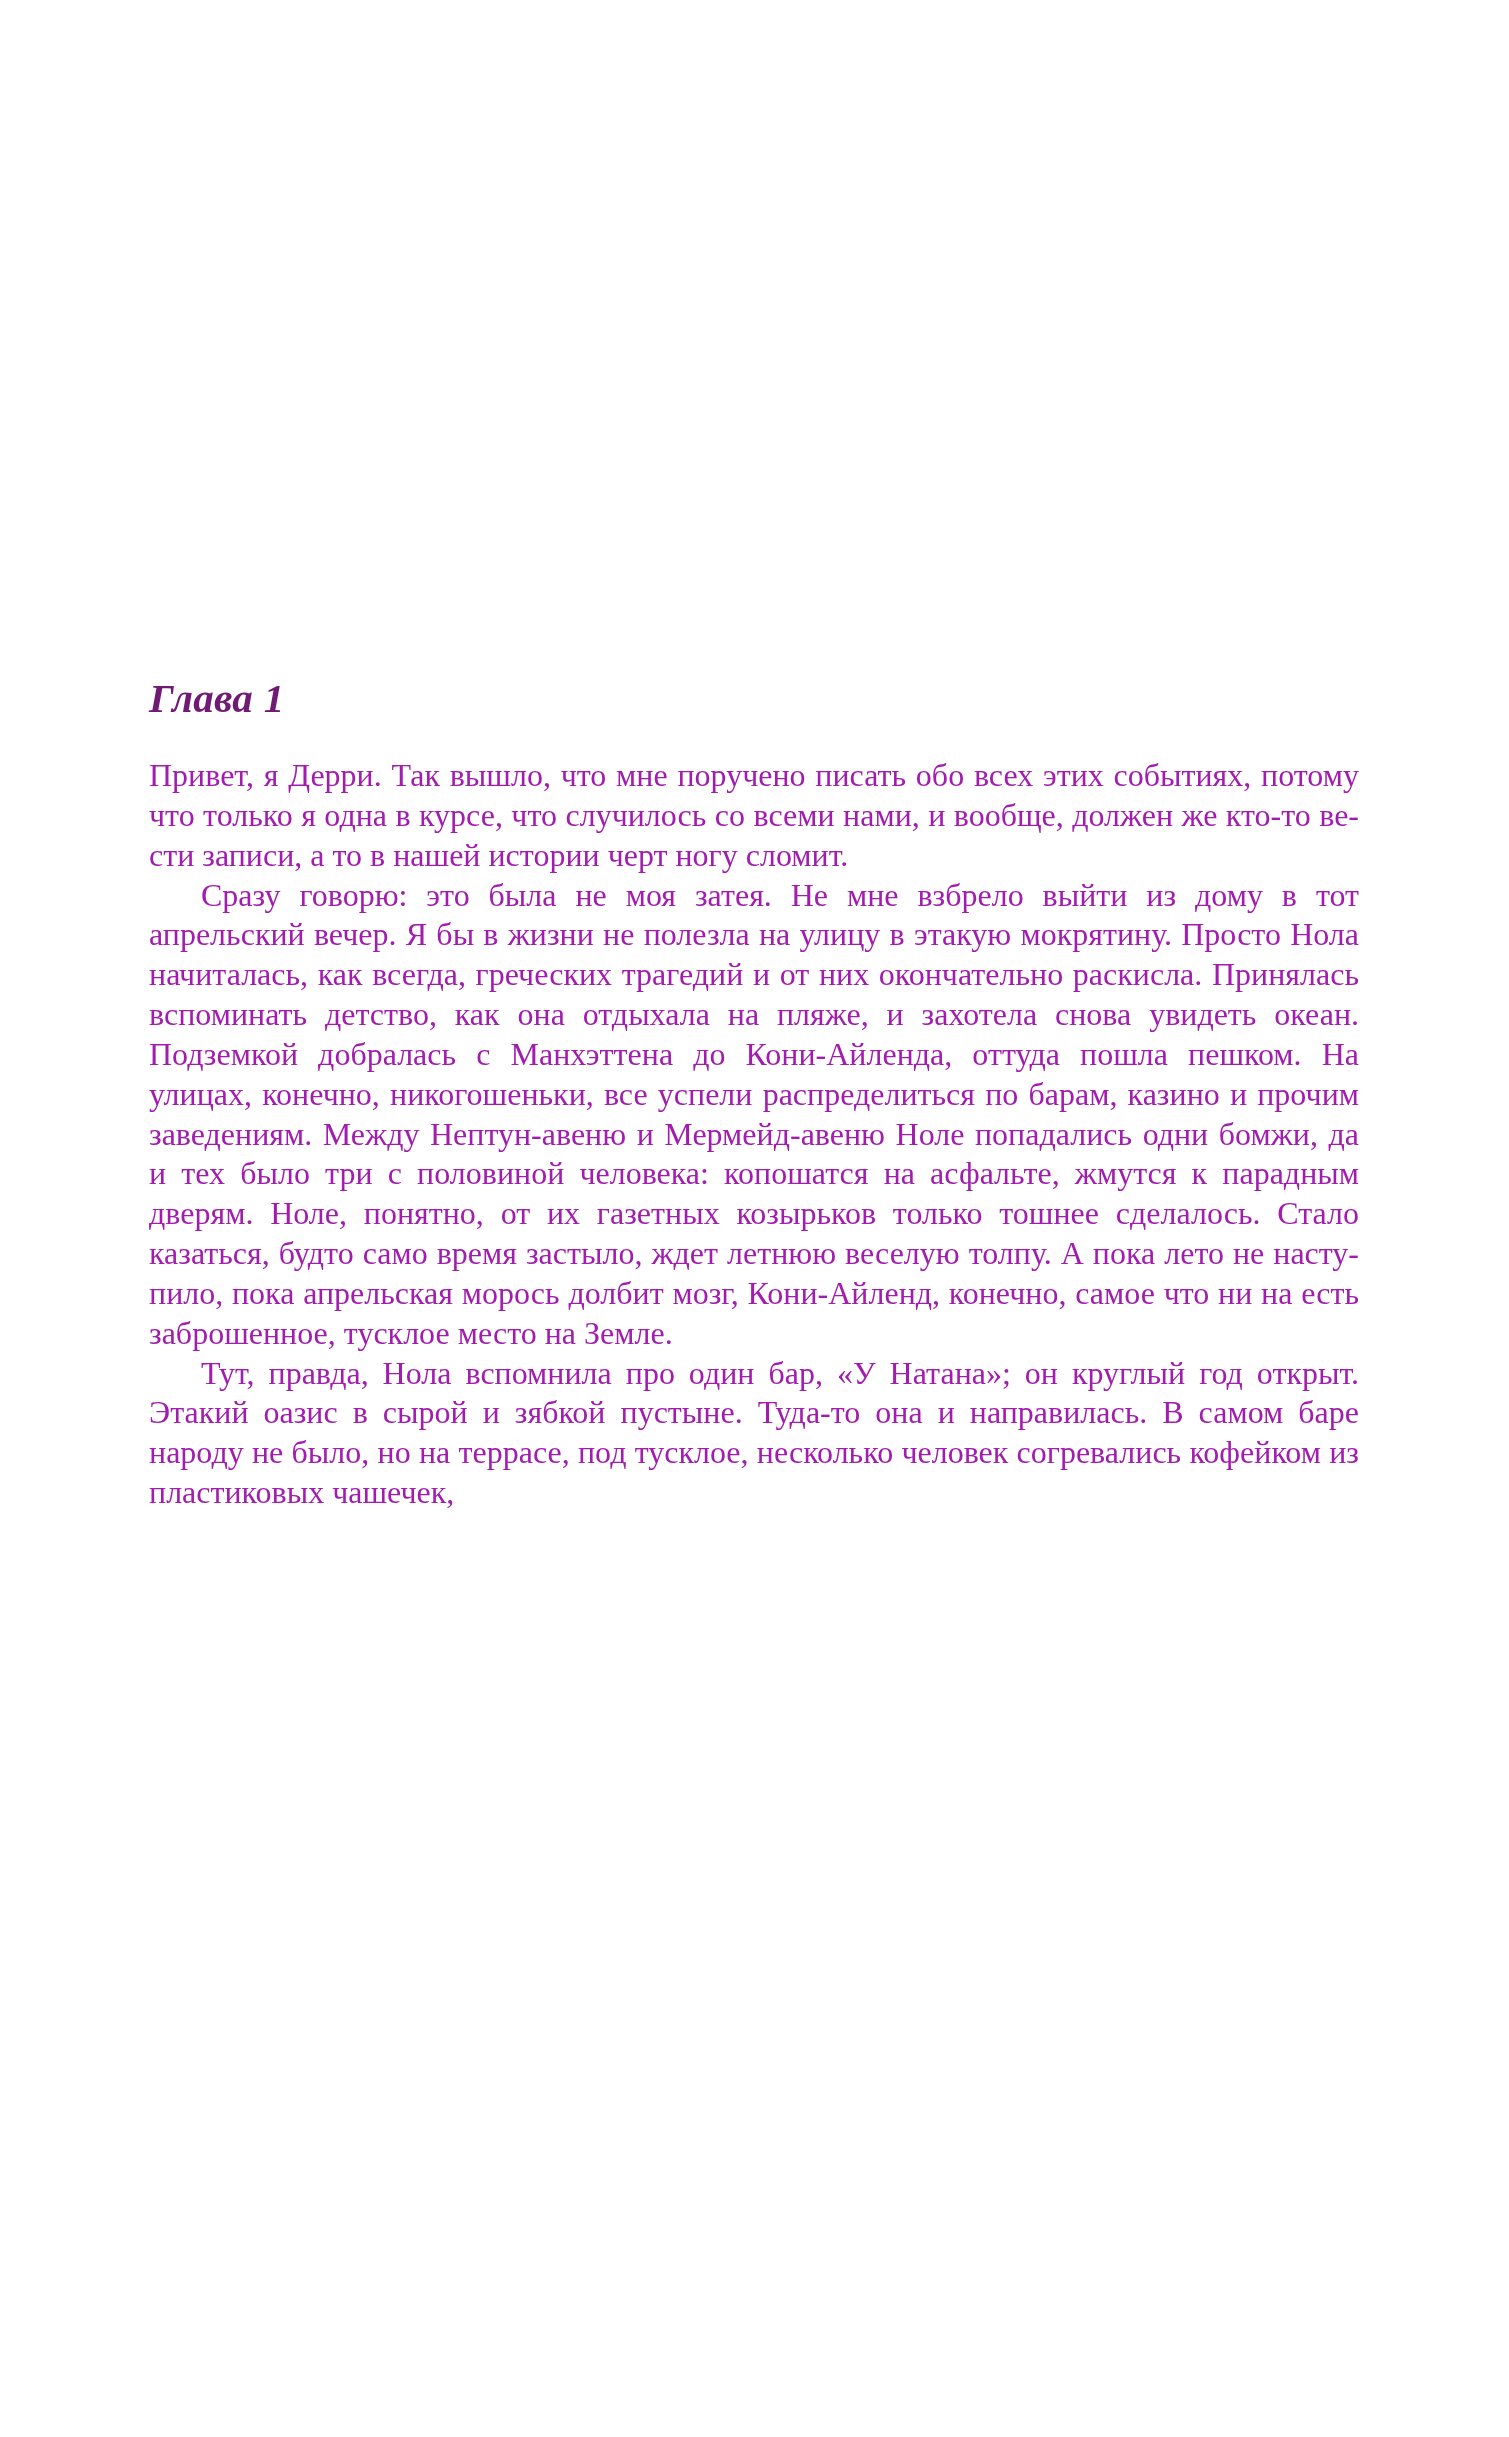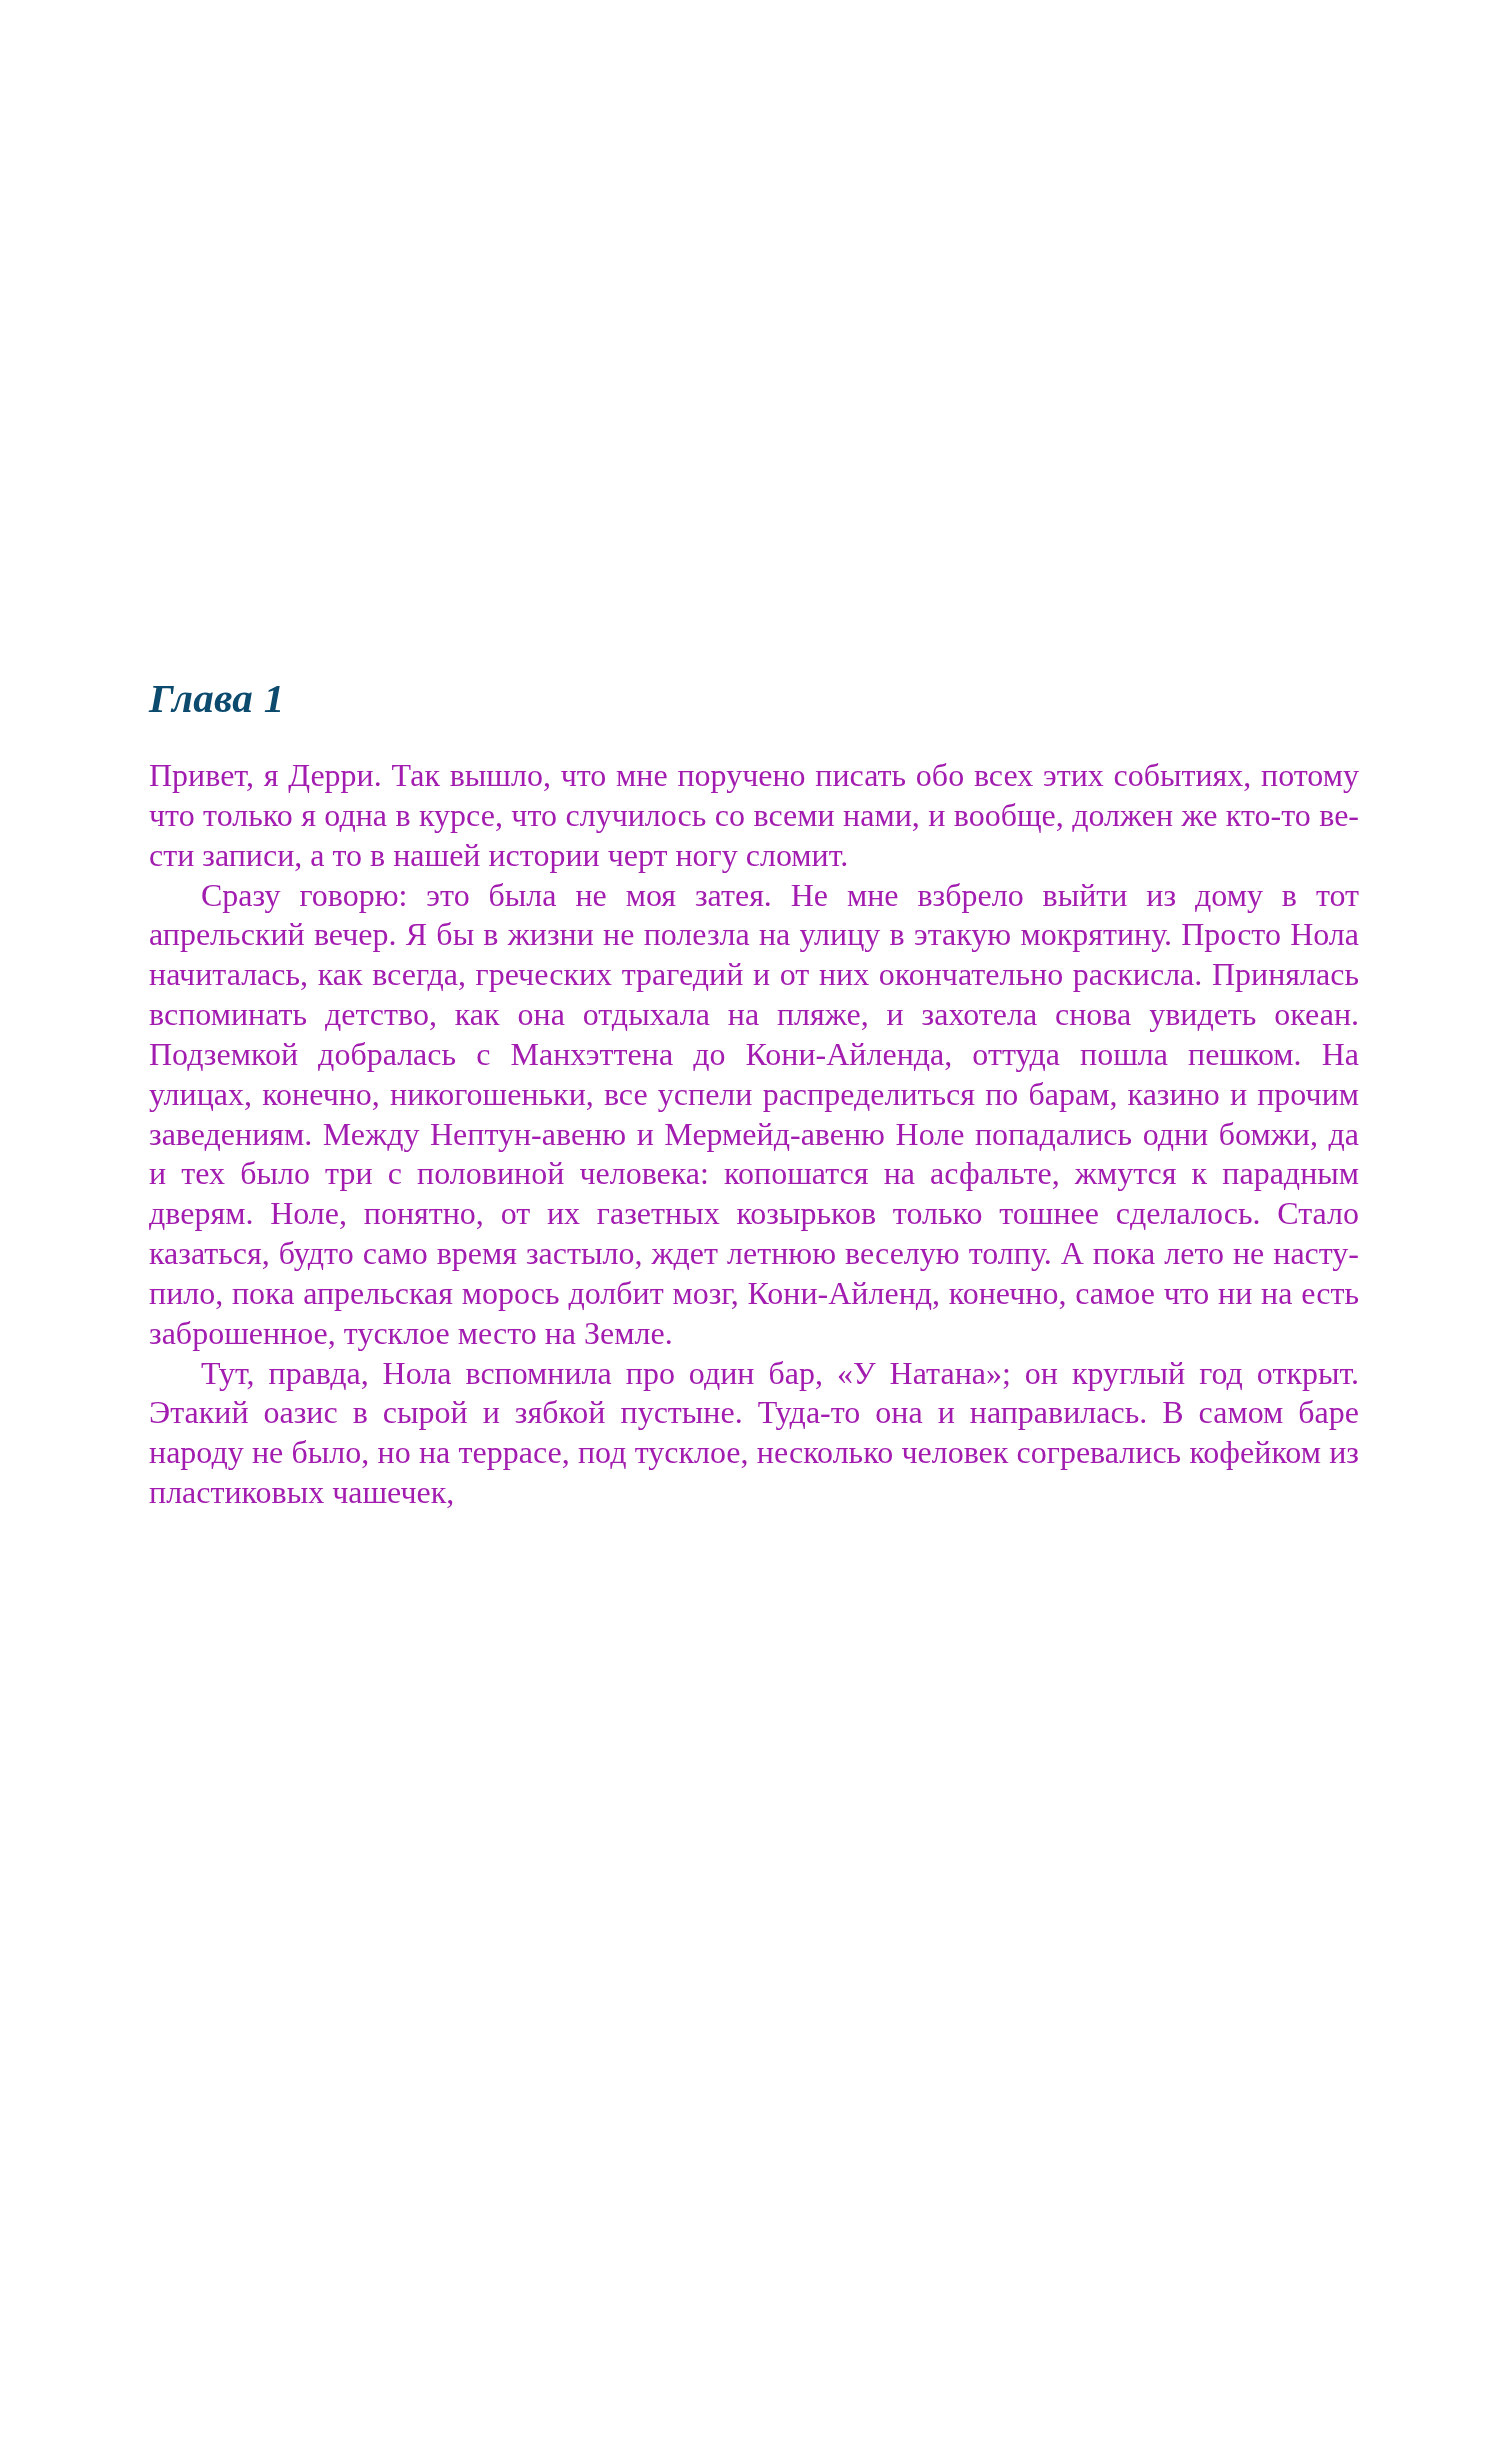--- a/index.html
+++ b/index.html
@@ -24,21 +24,21 @@
     width: 1210px;
   }
   .chapter-title {
     font-family: "Liberation Serif", "DejaVu Serif", serif;
     font-style: italic;
     font-weight: 700;
     font-size: 41px;
     line-height: 1.1;
     letter-spacing: 0.3px;
     margin: 0 0 35px 0;
-    color: #0c4a6e;
+    color: #701a75;
   }
   .body-para {
     font-size: 32px;
     line-height: 1.245;
     text-align: justify;
     text-justify: inter-word;
     margin: 0;
     color: #a21caf;
     hyphens: manual;
   }

